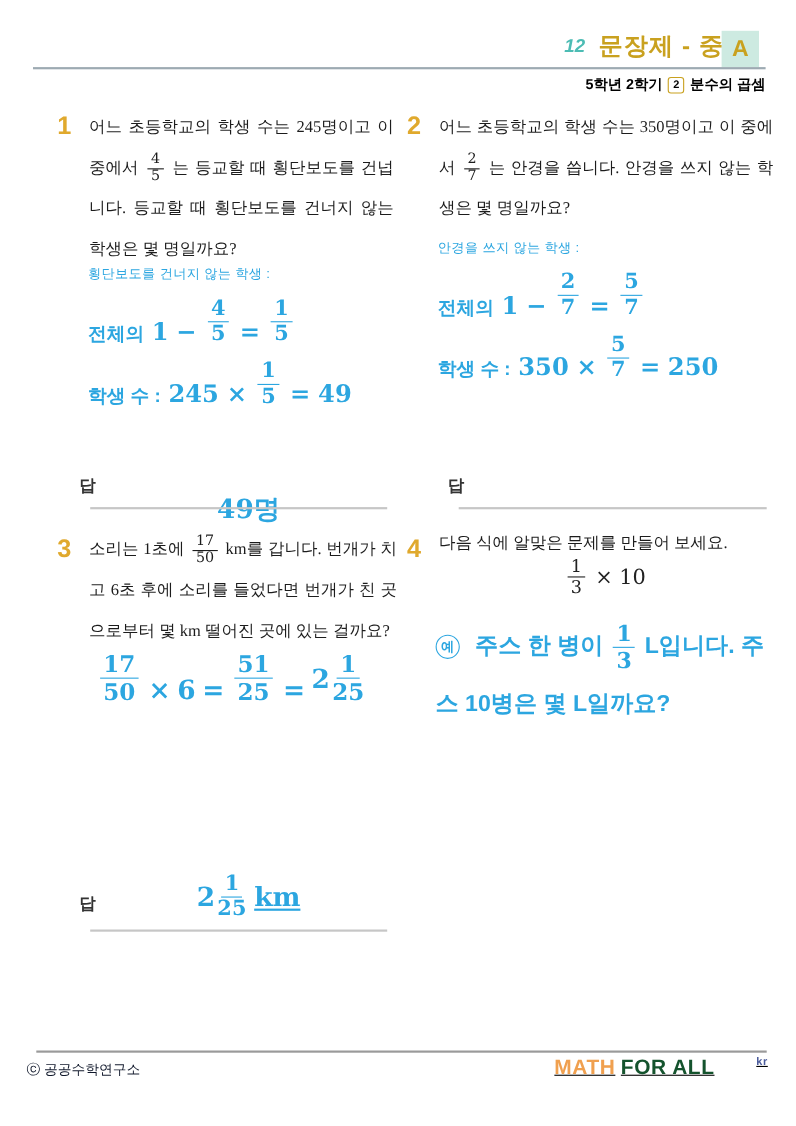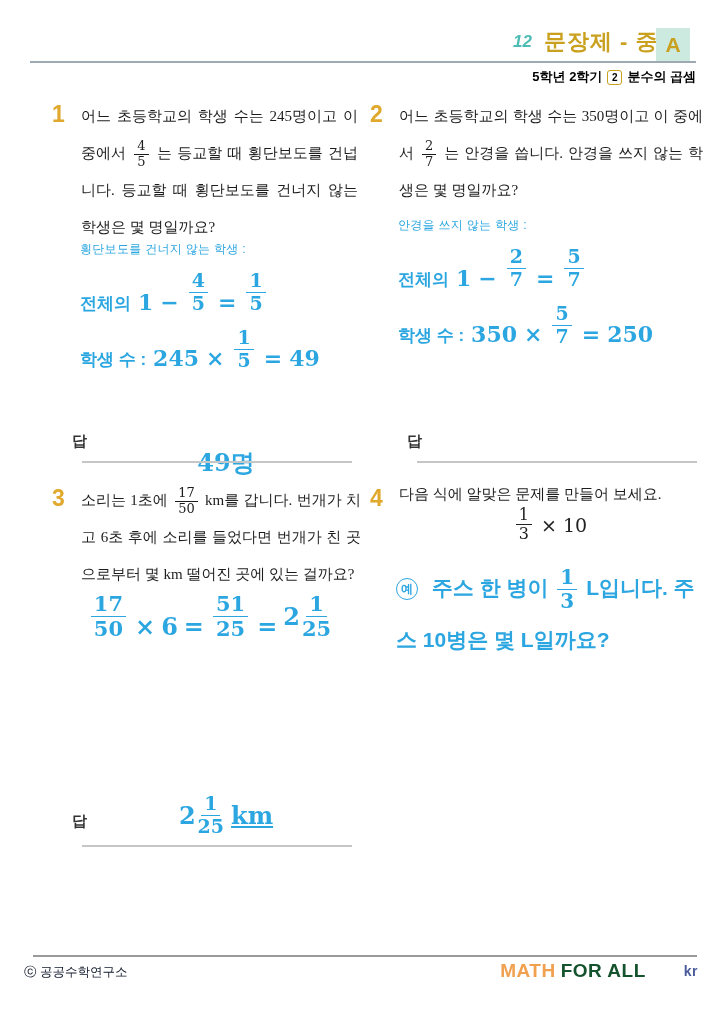--- a/index.html
+++ b/index.html
@@ -71,24 +71,24 @@
                font-family:"DejaVu Serif", serif; font-size:24px; font-weight:700; }
   .ans-line  { position:absolute; height:1.5px; background:#c6c6c6; }
   .ans-value .frac { font-size:19px; }
   .ans-unit { text-decoration:underline; margin-left:4px; }
 
   
   .ftr-rule { position:absolute; left:33px; top:955px; width:664px; height:1.5px; background:#9a9a9a; }
   .ftr-copy { position:absolute; left:24px; top:964px; font-size:12.5px; color:#0f172a; }
   .ftr-right { position:absolute; right:26px; top:960px; display:flex; align-items:baseline; gap:10px; }
   .ftr-tag { font-size:12.5px; color:#7d7d7d; }
-  .brand { display:flex; align-items:center; font-weight:800; letter-spacing:0.5px; }
+  .brand { display:flex; align-items:flex-start; font-weight:800; letter-spacing:0.5px;text-decoration:underline; }
   .brand-math { color:#f0a04f; font-size:19px; }
   .brand-forall { color:#14532d; font-size:19px; margin-left:5px; }
-  .brand-kr { color:#4a5b9b; font-size:14px; margin-left:2px;padding-left:36px; }
+  .brand-kr { color:#4a5b9b; font-size:10px; margin-left:2px;padding-left:36px; }
 </style>
 </head>
 <body>
 
 <div id="page">
 
   <div class="hdr-num">12</div>
   <div class="hdr-title">문장제 - 중급</div>
   <div class="level-badge">A</div>
   <div class="hdr-rule"></div>

